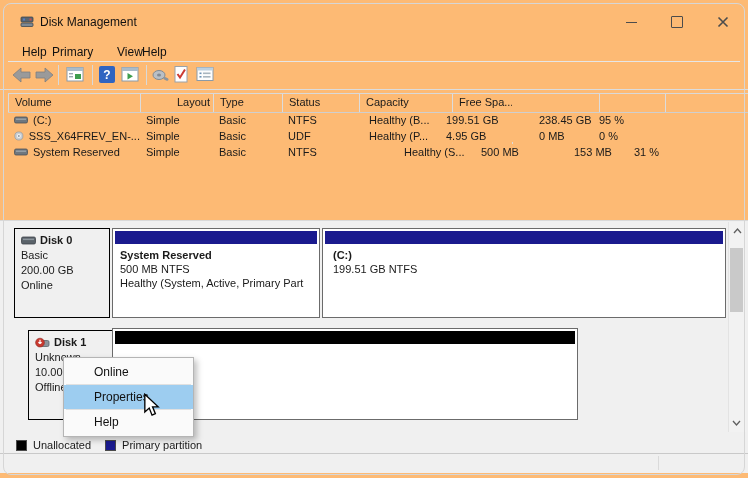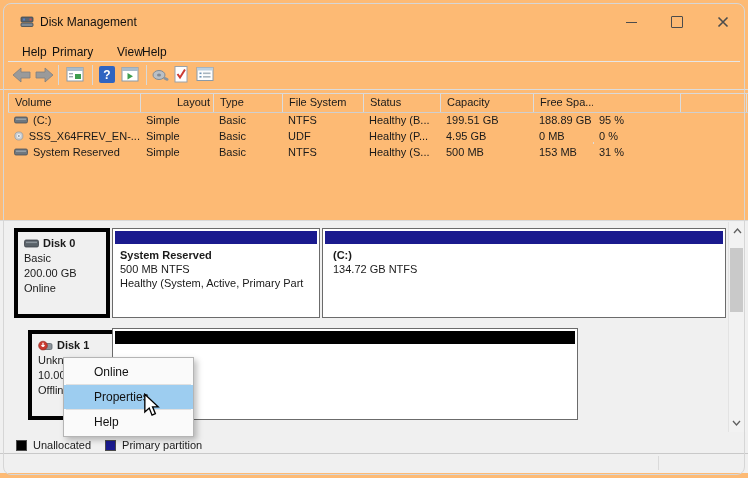--- a/index.html
+++ b/index.html
@@ -22,21 +22,21 @@
 
   
   .vt-header{left:8px;top:93px;height:18px;display:flex;border-top:1px solid #d9d9d9;border-bottom:1px solid #cfcfcf;}
   .vt-hcell{box-sizing:border-box;border-left:1px solid #dcdcdc;padding:2px 0 0 6px;font-size:11px;color:#1a1a1a;white-space:nowrap;overflow:hidden;}
   .vt-hcell:last-child{border-right:1px solid #dcdcdc;}
   .vt-row{left:8px;height:16px;display:flex;align-items:center;}
   .vt-cell{box-sizing:border-box;padding-left:6px;font-size:11px;white-space:nowrap;overflow:hidden;display:flex;align-items:center;gap:5px;}
 
   
   .bottom-pane{left:0;right:0;top:220px;height:233px;background:#f0f0f0;border-top:1px solid #d9d9d9;}
-  .disk-label{box-sizing:border-box;background:#f0f0f0;border:4px solid #000000;padding:4px 6px;font-size:11px;line-height:15px;}
+  .disk-label{box-sizing:border-box;background:#f0f0f0;border:1px solid #000000;padding:4px 6px;font-size:11px;line-height:15px;}
   .disk-name{font-weight:bold;display:flex;align-items:center;gap:4px;white-space:nowrap;}
   .part-box{box-sizing:border-box;background:#fff;border:1px solid #6b6b6b;overflow:hidden;}
   .band{position:absolute;left:2px;right:2px;top:2px;height:13px;}
   .band-primary{background:#1a1a8e;}
   .band-unalloc{background:#000;}
   .part-text{position:absolute;left:7px;top:19px;right:2px;font-size:11px;line-height:14px;white-space:nowrap;overflow:hidden;}
   .part-name{font-weight:bold;}
 
   
   .sb-track{left:728px;top:222px;width:17px;height:210px;background:#f2f2f2;border-left:1px solid #e3e3e3;}
@@ -148,42 +148,41 @@
       <rect x="7" y="6.5" width="7.5" height="1.6" fill="#a9b6c0"></rect>
       <rect x="3.5" y="10" width="2" height="1.6" fill="#6f93b5"></rect>
       <rect x="7" y="10" width="7.5" height="1.6" fill="#a9b6c0"></rect>
     </svg>
   </span>
 
   <div class="abs vt-header" style="width:740px;">
     <div class="vt-hcell" style="width:132px;">Volume</div>
     <div class="vt-hcell" style="width:73px;padding-left:36px;">Layout</div>
     <div class="vt-hcell" style="width:69px;">Type</div>
-    <div class="vt-hcell" style="width:81px;">File System</div>
     <div class="vt-hcell" style="width:77px;">Status</div>
     <div class="vt-hcell" style="width:93px;">Capacity</div>
     <div class="vt-hcell" style="width:60px;">Free Spa...</div>
     <div class="vt-hcell" style="width:87px;margin-top:48px;">% Free</div>
     <div class="vt-hcell" style="width:67px;"></div>
   </div>
 
   <div class="abs vt-row" style="top:112px;width:740px;">
     <div class="vt-cell" style="width:132px;">
       <svg width="14" height="8" viewBox="0 0 14 8">
           <rect x="0.5" y="1" width="13" height="6" rx="1.5" fill="#6f777e" stroke="#4c5258" stroke-width="0.8"></rect>
           <rect x="2" y="2.5" width="10" height="1.4" fill="#9aa2a9"></rect>
         </svg>
       <span>(C:)</span>
     </div>
     <div class="vt-cell" style="width:73px;">Simple</div>
     <div class="vt-cell" style="width:69px;">Basic</div>
     <div class="vt-cell" style="width:81px;">NTFS</div>
     <div class="vt-cell" style="width:77px;">Healthy (B...</div>
     <div class="vt-cell" style="width:93px;">199.51 GB</div>
-    <div class="vt-cell" style="width:60px;">188.89 GB</div>
+    <div class="vt-cell" style="width:60px;">238.45 GB</div>
     <div class="vt-cell" style="width:87px;">95 %</div>
   </div>
 
   <div class="abs vt-row" style="top:128px;width:740px;">
     <div class="vt-cell" style="width:132px;justify-content:space-between;">
       <svg width="12" height="12" viewBox="0 0 12 12">
           <circle cx="6" cy="6" r="5" fill="#c9ced3" stroke="#8d969e" stroke-width="0.8"></circle>
           <circle cx="6" cy="6" r="2.4" fill="#eef1f3"></circle>
           <circle cx="6" cy="6" r="1.1" fill="#8d969e"></circle>
         </svg>
@@ -202,21 +201,21 @@
     <div class="vt-cell" style="width:132px;">
       <svg width="14" height="8" viewBox="0 0 14 8">
           <rect x="0.5" y="1" width="13" height="6" rx="1.5" fill="#6f777e" stroke="#4c5258" stroke-width="0.8"></rect>
           <rect x="2" y="2.5" width="10" height="1.4" fill="#9aa2a9"></rect>
         </svg>
       <span>System Reserved</span>
     </div>
     <div class="vt-cell" style="width:73px;">Simple</div>
     <div class="vt-cell" style="width:69px;">Basic</div>
     <div class="vt-cell" style="width:81px;">NTFS</div>
-    <div class="vt-cell" style="width:77px;">Healthy (S...</div>
+    <div class="vt-cell" style="width:77px;margin-left:35px;">Healthy (S...</div>
     <div class="vt-cell" style="width:93px;">500 MB</div>
     <div class="vt-cell" style="width:60px;">153 MB</div>
     <div class="vt-cell" style="width:87px;">31 %</div>
   </div>
 
   <div class="abs bottom-pane"></div>
 
   <div class="abs disk-label" style="left:14px;top:228px;width:96px;height:90px;">
     <div class="disk-name">
       <svg width="15" height="9" viewBox="0 0 15 9">
@@ -236,21 +235,21 @@
       <div class="part-name">System Reserved</div>
       <div>500 MB NTFS</div>
       <div>Healthy (System, Active, Primary Part</div>
     </div>
   </div>
 
   <div class="abs part-box" style="left:322px;top:228px;width:404px;height:90px;">
     <div class="band band-primary"></div>
     <div class="part-text" style="left:10px;">
       <div class="part-name">(C:)</div>
-      <div>134.72 GB NTFS</div>
+      <div>199.51 GB NTFS</div>
     </div>
   </div>
 
   <div class="abs disk-label" style="left:28px;top:330px;width:96px;height:90px;">
     <div class="disk-name">
       <svg width="15" height="12" viewBox="0 0 15 12">
         <rect x="3" y="3.5" width="11" height="6" rx="1.5" fill="#8b949b" stroke="#5c636a" stroke-width="0.8"></rect>
         <circle cx="5" cy="5.6" r="4.4" fill="#c93a30" stroke="#8e2620" stroke-width="0.6"></circle>
         <path d="M5 2.8 L5 6.6 M5 6.6 L3.4 5.2 M5 6.6 L6.6 5.2" stroke="#fff" stroke-width="1.2" fill="none"></path>
       </svg>

